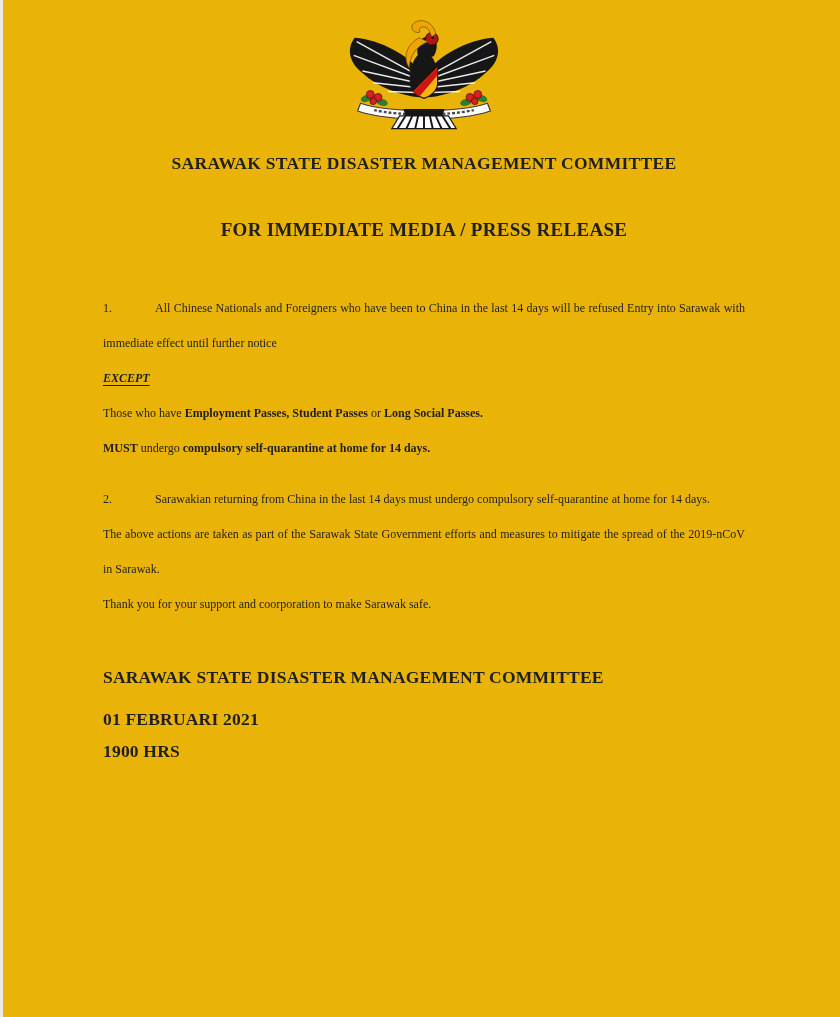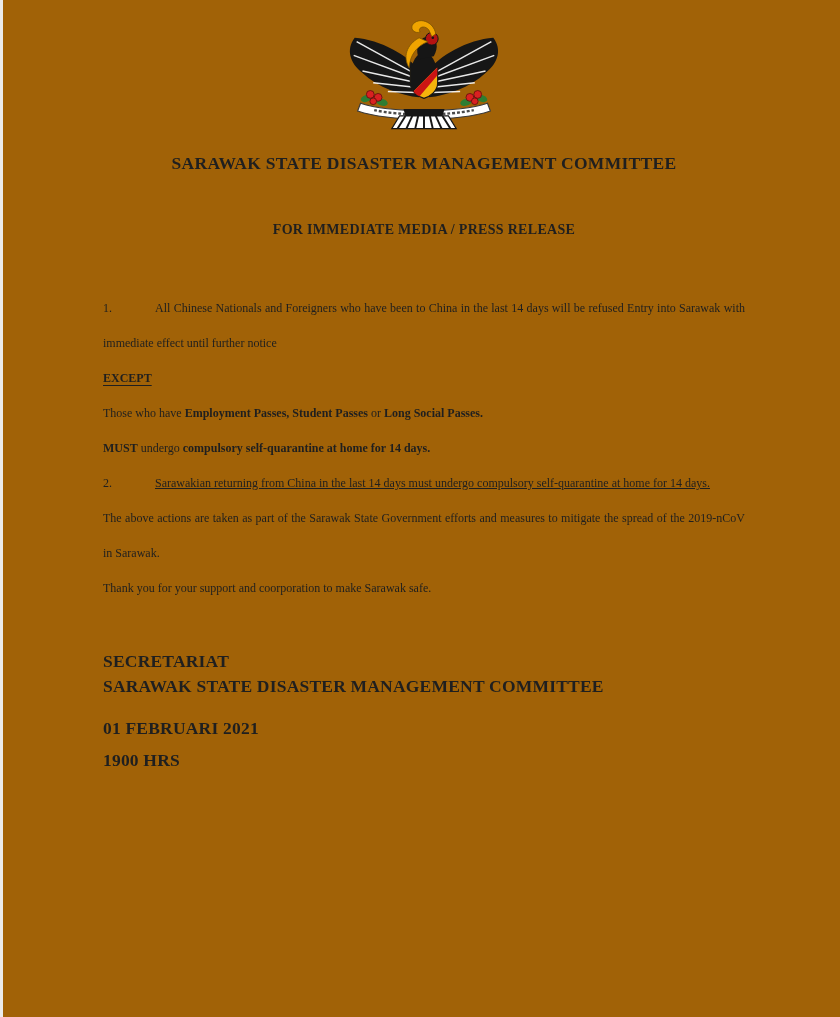--- a/index.html
+++ b/index.html
@@ -1,21 +1,21 @@
 <!DOCTYPE html>
 <html><head>
 <meta charset="utf-8">
 <style>
   html, body { margin: 0; padding: 0; background: #ffffff; }
   .page {
     position: relative;
     width: 840px;
     height: 1017px;
     box-sizing: border-box;
-    background: #a16207;
+    background: #eab308;
     border-left: 3px solid #ebebeb;
     padding: 12px 95px 0 100px;
     overflow: hidden;
     font-family: "Liberation Serif", "DejaVu Serif", serif;
     color: #1f1f1f;
   }
   .crest {
     display: block;
     margin: 0 auto;
     width: 166px;
@@ -25,41 +25,42 @@
     margin: 22px 0 0 0;
     text-align: center;
     font-size: 17.5px;
     font-weight: bold;
     letter-spacing: 0.3px;
     line-height: 22px;
   }
   .subtitle {
     margin: 45px 0 0 0;
     text-align: center;
-    font-size: 14px;
+    font-size: 19px;
     font-weight: bold;
     letter-spacing: 0.3px;
     line-height: 22px;
   }
   .content {
     margin-top: 50px;
     font-size: 12px;
     line-height: 35px;
     text-align: justify;
   }
   .para { margin: 0; }
-  .para.sp { margin-top: 0; text-decoration: underline; }
+  .para.sp { margin-top: 16px; }
   .num {
     display: inline-block;
     width: 52px;
   }
   .hd {
     font-weight: bold;
     text-decoration: underline;
     text-underline-offset: 3px;
+    font-style: italic;
   }
   b { font-weight: bold; }
   .footer {
     margin-top: 43px;
     font-weight: bold;
     font-size: 17.5px;
     letter-spacing: 0.2px;
   }
   .footer .line { line-height: 25px; margin: 0; }
   .footer .date { line-height: 32px; margin: 13px 0 0 0; }
@@ -171,19 +172,18 @@
     <p class="para sp"><span class="num">2.</span><span>Sarawakian returning from China in the last 14 days must undergo compulsory self-quarantine at home for 14 days.</span></p>
 
 
     <p class="para">The above actions are taken as part of the Sarawak State Government efforts and measures to mitigate the spread of the 2019-nCoV in Sarawak.</p>
 
     <p class="para">Thank you for your support and coorporation to make Sarawak safe.</p>
 
   </div>
 
   <div class="footer">
-    <p class="line">SECRETARIAT</p>
     <p class="line">SARAWAK STATE DISASTER MANAGEMENT COMMITTEE</p>
     <p class="date">01 FEBRUARI 2021</p>
     <p class="time">1900 HRS</p>
   </div>
 
 </div>
 
 </body></html>

